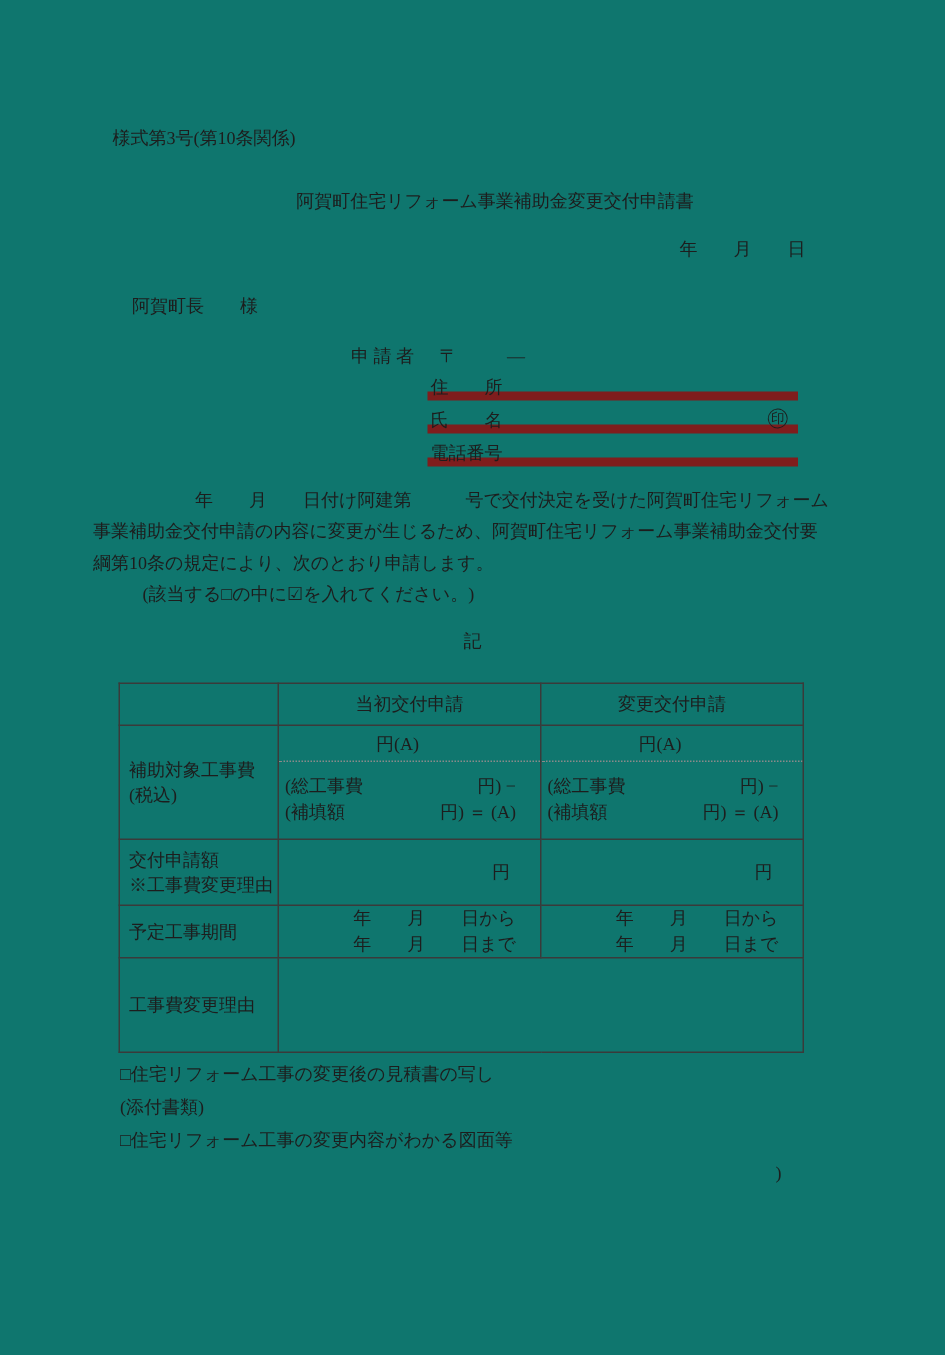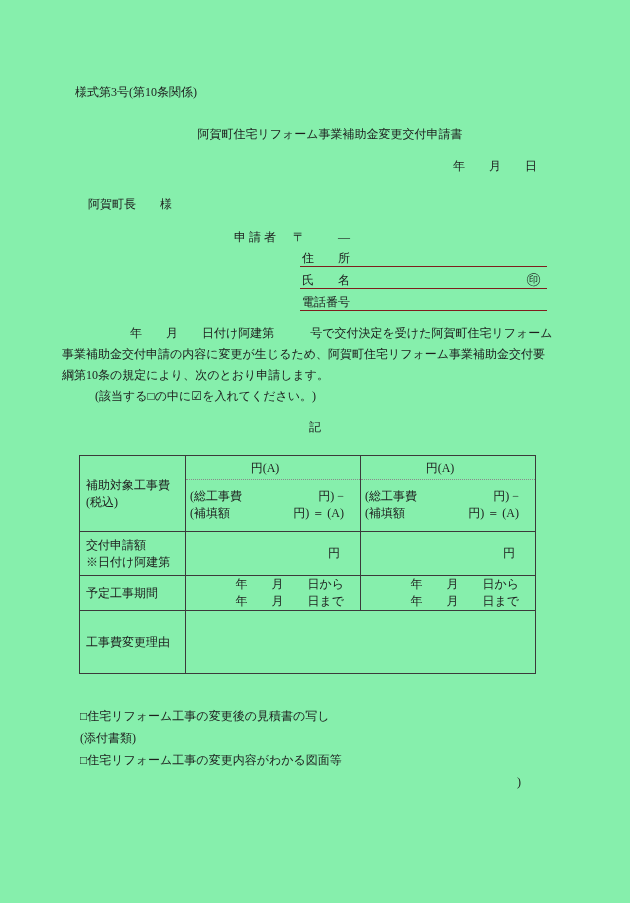--- a/index.html
+++ b/index.html
@@ -1,37 +1,37 @@
 <!DOCTYPE html>
 <html lang="ja"><head>
 <meta charset="utf-8">
 <style>
   * { margin:0; padding:0; box-sizing:border-box; }
   html,body { background:#ffffff; }
   .page {
     position:relative;
     width:630px; height:903px;
-    background:#86efac;
+    background:#0f766e;
     font-family:"Liberation Serif","DejaVu Serif",serif;
     font-size:12px;
     color:#1d1d1d;
     overflow:hidden;
   }
   .form-number { position:absolute; left:75px; top:84px; }
   .doc-title  { position:absolute; left:0; top:126px; width:100%; text-align:center;margin-left:15px; }
   .date-line  { position:absolute; left:0; top:158px; width:537px; text-align:right; }
   .addressee  { position:absolute; left:88px; top:196px; }
 
   
   .applicant-head { position:absolute; left:234px; top:229px; }
   .applicant-head .postal-mark { margin-left:14px; }
   .applicant-head .postal-dash { margin-left:30px; }
   .fill-row {
-    position:absolute; left:300px; width:247px; height:17px;
-    border-bottom:1px solid #7f1d1d;
+    position:absolute; left:285px; width:247px; height:17px;
+    border-bottom:6px solid #7f1d1d;
     text-align:center;
   }
   .fill-row .fill-label { position:absolute; left:2px; top:0; }
   .addr-row  { top:250px; }
   .name-row  { top:272px; }
   .phone-row { top:294px; }
   .seal { position:absolute; right:6px; top:-1px; font-size:15px; line-height:17px; }
 
   
   .body-text { position:absolute; left:62px; top:323px; width:500px; line-height:21px; }
@@ -106,20 +106,25 @@
 
   <div class="ki-heading">記</div>
 
   <table class="main-table">
     <colgroup>
         <col class="c1">
         <col class="c2">
         <col class="c3">
       </colgroup>
     <tbody>
+      <tr class="r-head">
+        <td class="corner"></td>
+        <td>当初交付申請</td>
+        <td>変更交付申請</td>
+      </tr>
       <tr class="r1">
         <td class="label-cell">
           <div>補助対象工事費</div>
           <div>(税込)</div>
         </td>
         <td class="cost-cell">
           <div class="yen-a">円(A)</div>
           <div class="formula">
             <div class="f-line">
               <span>(総工事費</span>
@@ -141,21 +146,21 @@
             <div class="f-line">
               <span>(補填額</span>
               <span>円) ＝ (A)</span>
             </div>
           </div>
         </td>
       </tr>
       <tr class="r2">
         <td class="label-cell">
           <div>交付申請額</div>
-          <div>※日付け阿建第</div>
+          <div>※工事費変更理由</div>
         </td>
         <td class="amount-cell">円</td>
         <td class="amount-cell">円</td>
       </tr>
       <tr class="r3">
         <td class="label-cell">予定工事期間</td>
         <td class="period-cell">
           <div>年　　月　　日から</div>
           <div>年　　月　　日まで</div>
         </td>

